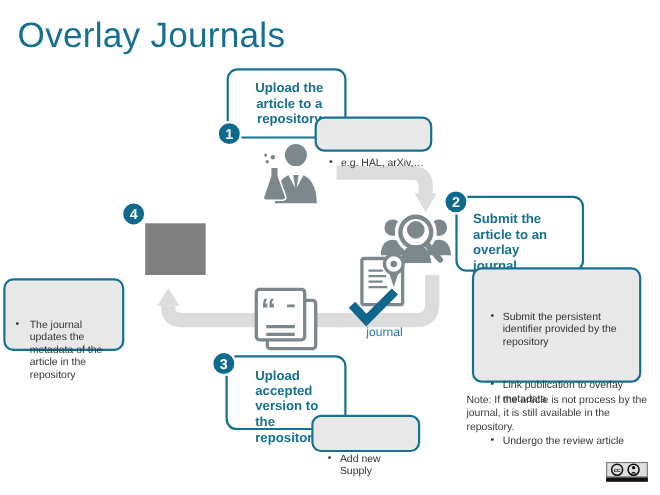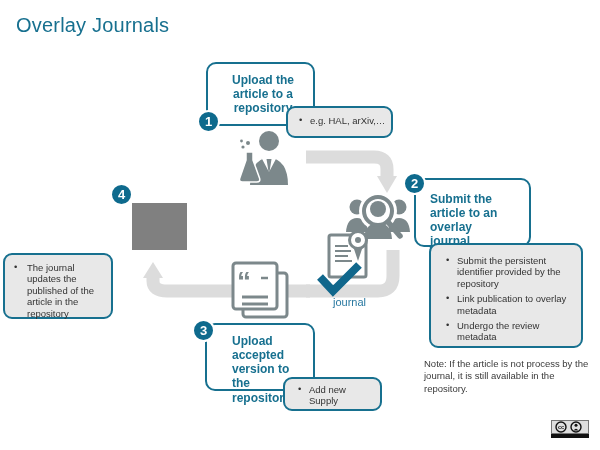--- a/index.html
+++ b/index.html
@@ -4,33 +4,33 @@
 <style>
   :root{
     --teal:#17708F; --badge-fill:#0E6A8D; --icon-grey:#7C888B;
     --arrow-grey:#DCDCDC; --note-fill:#E8E8E8; --journal-square:#808080;
   }
   *{box-sizing:border-box; margin:0; padding:0;}
   html,body{background:#fff;}
   body{font-family:"Liberation Sans", sans-serif;}
   #stage{position:relative; width:600px; height:450px; background:#ffffff; overflow:hidden;}
 
-  .title{position:absolute; left:16px; top:14px; font-size:20px; font-weight:400;
+  .title{position:absolute; left:16px; top:14px; font-size:32px; font-weight:400;
          color:var(--teal); letter-spacing:0.2px; z-index:8;}
 
   svg.layer{position:absolute; left:0; top:0; z-index:1;}
   .icon{position:absolute; z-index:3;}
 
   .stepbox{position:absolute; background:#fff; border:2.5px solid var(--teal);
            border-radius:10px; color:var(--teal); font-weight:bold; font-size:12px;
            line-height:1.18; z-index:4;}
   .note{position:absolute; background:var(--note-fill); border:2px solid var(--teal);
         border-radius:9px; color:#333; font-size:9.5px; line-height:1.2; z-index:5;}
   .note ul{list-style:none;}
-  .note li{position:relative; padding-left:12px; margin-bottom:4px;}
+  .note li{position:relative; padding-left:12px; margin-bottom:4px;margin-top:28px;}
   .note li::before{content:"\2022"; position:absolute; left:1px; top:-1px;}
 
   .badge{position:absolute; width:23px; height:23px; border-radius:50%;
          background:var(--badge-fill); border:2px solid #fff; color:#fff;
          font-weight:bold; font-size:13px; display:flex; align-items:center;
          justify-content:center; z-index:6;}
 
   .connector{position:absolute; height:2px; background:var(--teal); z-index:4;}
 
   .square{position:absolute; left:132px; top:203px; width:55px; height:47px;
@@ -132,38 +132,38 @@
   </div>
 
   <div class="stepbox" style="left:414px; top:178px; width:117px; height:69px; padding:12px 20px 0 14px;">
     <span>Submit the article to an overlay journal</span>
   </div>
   <div class="badge" style="left:403px; top:172px;">2</div>
   <div class="note" style="left:429px; top:243px; width:154px; height:105px; padding:10px 4px 6px 14px;">
     <ul>
       <li>Submit the persistent identifier provided by the repository</li>
       <li>Link publication to overlay metadata</li>
-      <li>Undergo the review metadata</li>
+      <li>Undergo the review article</li>
     </ul>
   </div>
 
   <div class="stepbox" style="left:205px; top:323px; width:110px; height:68px; padding:9px 5px 0 25px;">
     <span>Upload accepted version to the repository</span>
   </div>
   <div class="badge" style="left:192px; top:319px;">3</div>
   <div class="note" style="left:283px; top:377px; width:99px; height:34px; padding:5px 3px 3px 12px;">
     <ul>
         <li>Add new Supply</li>
       </ul>
   </div>
 
   <div class="badge" style="left:110px; top:183px;">4</div>
   <div class="note" style="left:3px; top:253px; width:110px; height:66px; padding:7px 3px 4px 8px;">
     <ul>
-        <li style="padding-left:14px">The journal updates the published of the article in the repository</li>
+        <li style="padding-left:14px">The journal updates the metadata of the article in the repository</li>
       </ul>
   </div>
 
   <div class="accepted">journal</div>
 
   <div class="footnote">Note: If the article is not process by the journal, it is still available in the repository.</div>
 
   <div class="cc">
     <span class="plate"></span>
     <span class="bar"></span>

